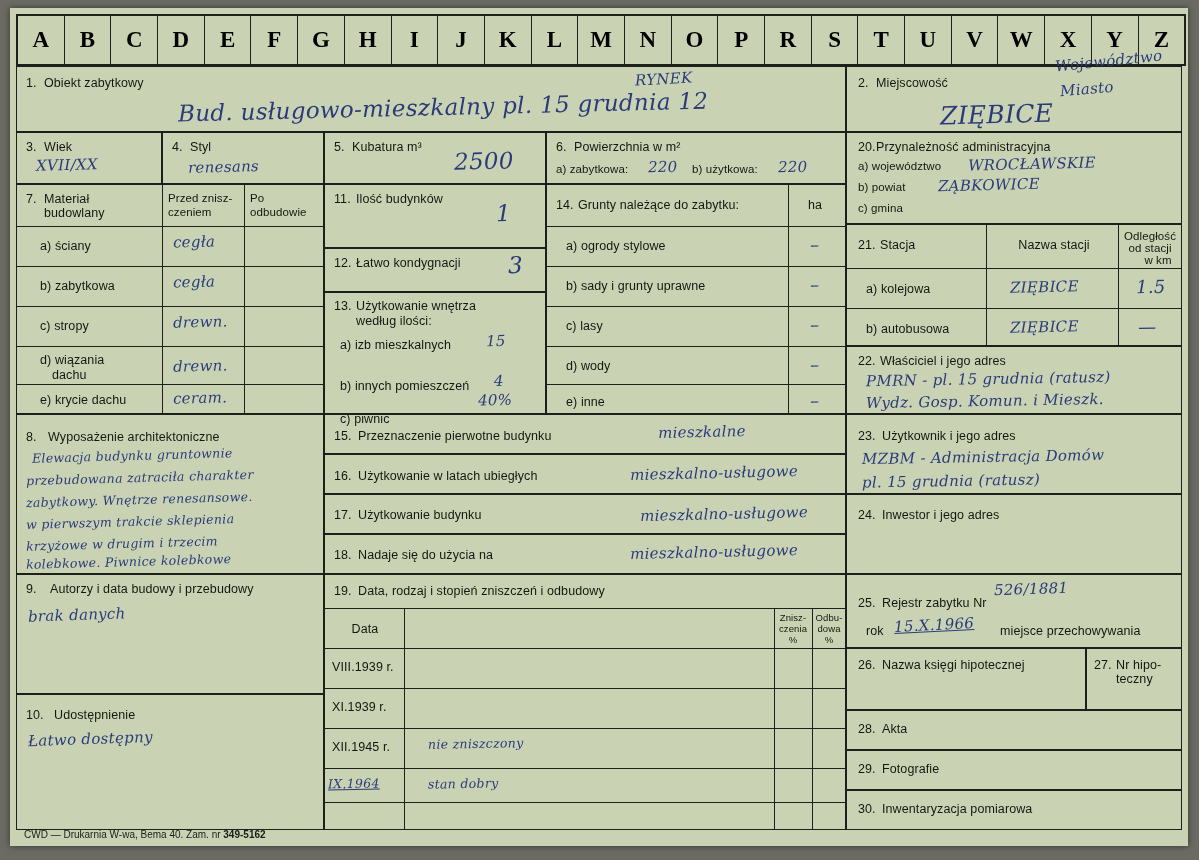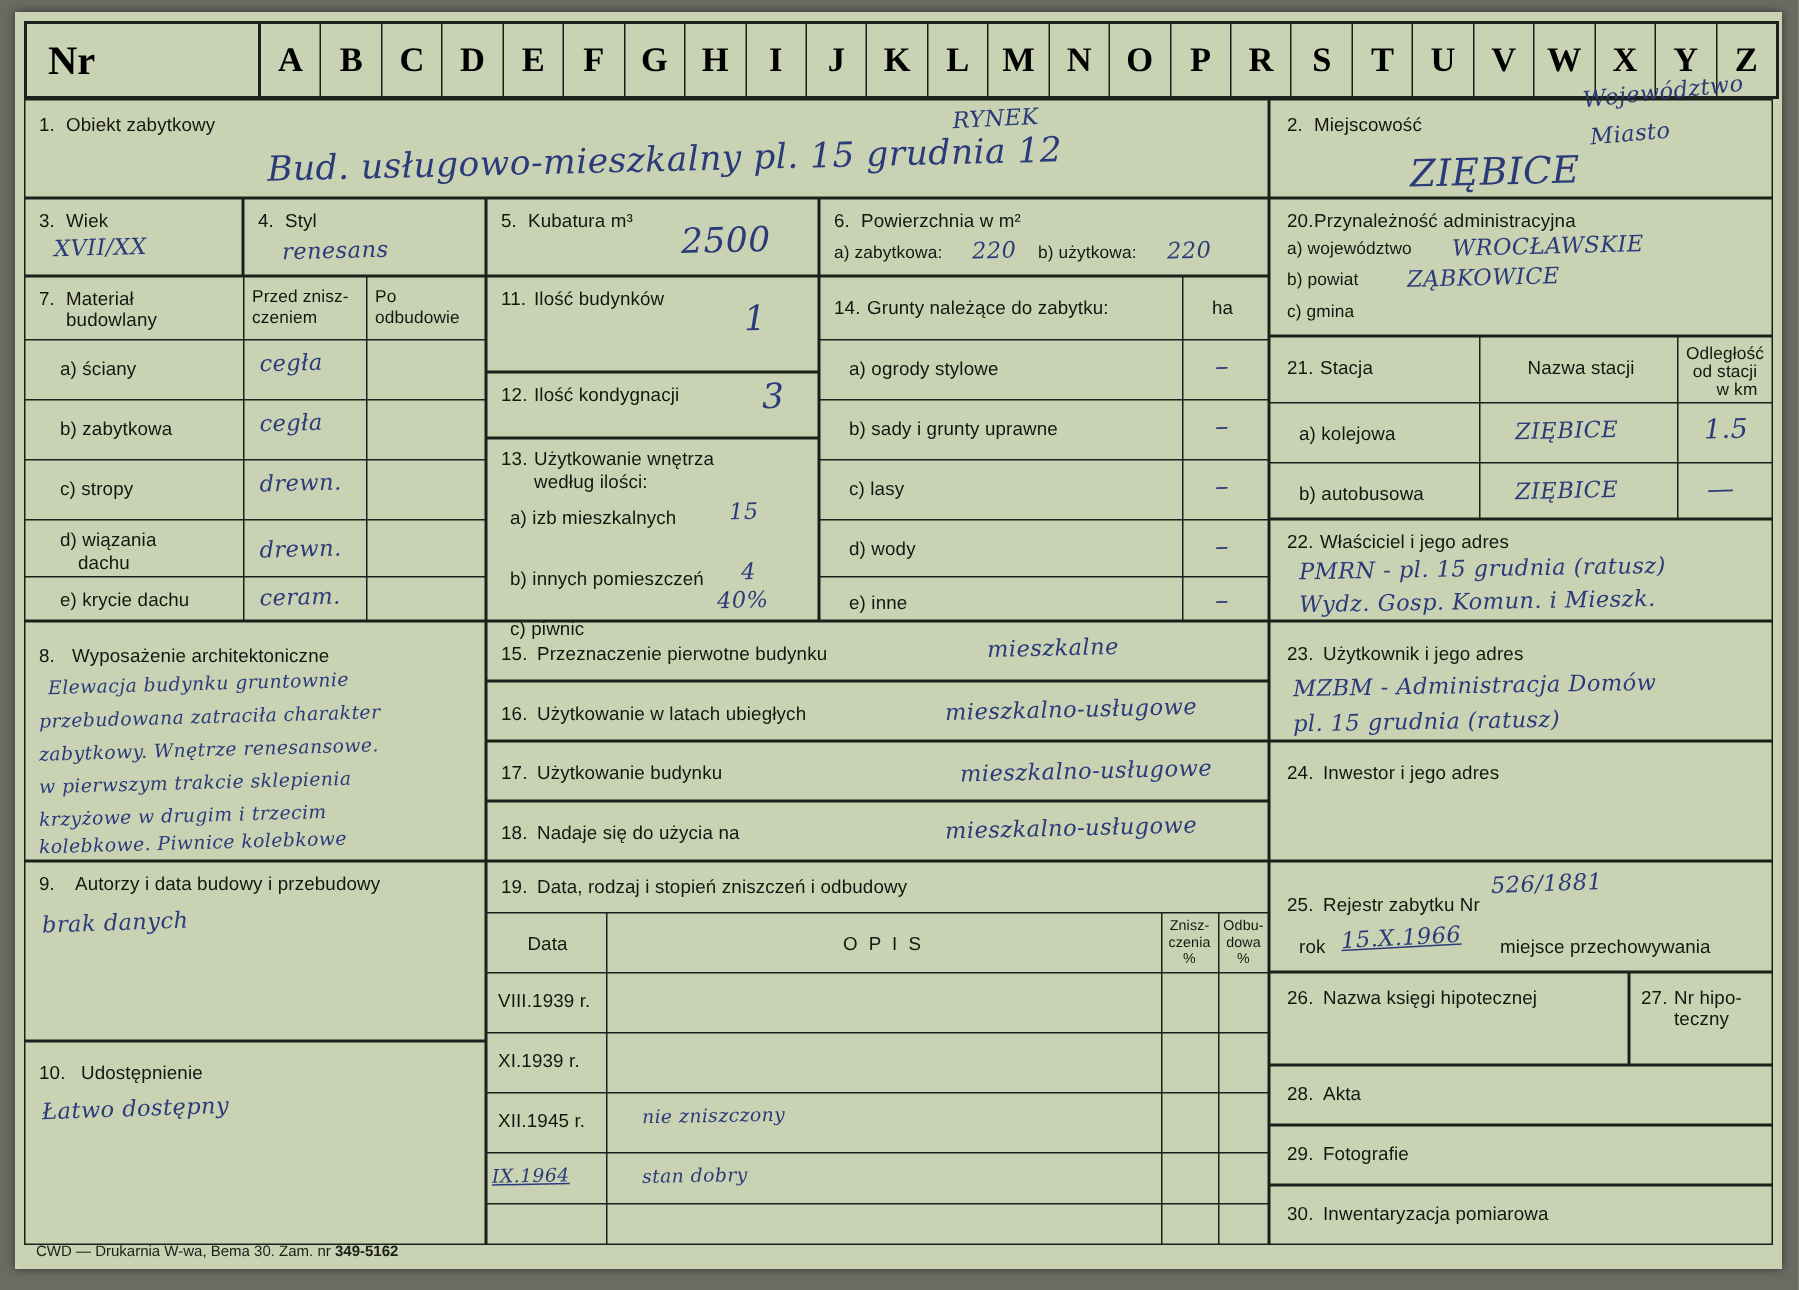--- a/index.html
+++ b/index.html
@@ -81,21 +81,20 @@
   }
   .footer b { font-size: 10px; }
   .tiny { font-size: 8.5px; }
 </style>
 </head>
 <body>
 
 <div id="card">
 
   <div id="alpha">
-    <div class="nr">Nr</div>
     <div class="letters">
       <div>A</div>
       <div>B</div>
       <div>C</div>
       <div>D</div>
       <div>E</div>
       <div>F</div>
       <div>G</div>
       <div>H</div>
       <div>I</div>
@@ -194,21 +193,21 @@
   <div class="lbl" style="left:30px; top:385px;">e) krycie dachu</div>
   <div class="hw sm" style="left:163px; top:381px;">ceram.</div>
 
   <div class="bx" style="left:314px; top:176px; width:222px; height:64px;"></div>
   <div class="lbl" style="left:324px; top:184px;">11.</div>
   <div class="lbl" style="left:346px; top:184px;">Ilość budynków</div>
   <div class="hw big" style="left:486px; top:192px;">1</div>
 
   <div class="bx" style="left:314px; top:240px; width:222px; height:44px;"></div>
   <div class="lbl" style="left:324px; top:248px;">12.</div>
-  <div class="lbl" style="left:346px; top:248px;">Ilość kondygnacji</div>
+  <div class="lbl" style="left:346px; top:248px;">Łatwo kondygnacji</div>
   <div class="hw big" style="left:498px; top:244px;">3</div>
 
   <div class="bx" style="left:314px; top:284px; width:222px; height:122px;"></div>
   <div class="lbl" style="left:324px; top:291px;">13.</div>
   <div class="lbl" style="left:346px; top:291px;">Użytkowanie wnętrza</div>
   <div class="lbl" style="left:346px; top:306px;">według ilości:</div>
   <div class="lbl" style="left:330px; top:330px;">a) izb mieszkalnych</div>
   <div class="hw sm" style="left:476px; top:324px;">15</div>
   <div class="lbl" style="left:330px; top:371px;">b) innych pomieszczeń</div>
   <div class="hw sm" style="left:484px; top:364px;">4</div>
@@ -317,21 +316,20 @@
   <div class="bx" style="left:314px; top:600px; width:522px; height:0; border-width:1.6px 0 0 0;"></div>
   <div class="bx" style="left:314px; top:640px; width:522px; height:0; border-width:1.6px 0 0 0;"></div>
   <div class="bx" style="left:314px; top:680px; width:522px; height:0; border-width:1.6px 0 0 0;"></div>
   <div class="bx" style="left:314px; top:720px; width:522px; height:0; border-width:1.6px 0 0 0;"></div>
   <div class="bx" style="left:314px; top:760px; width:522px; height:0; border-width:1.6px 0 0 0;"></div>
   <div class="bx" style="left:314px; top:794px; width:522px; height:0; border-width:1.6px 0 0 0;"></div>
   <div class="bx" style="left:394px; top:600px; width:0; height:222px; border-width:0 0 0 1.6px;"></div>
   <div class="bx" style="left:764px; top:600px; width:0; height:222px; border-width:0 0 0 1.6px;"></div>
   <div class="bx" style="left:802px; top:600px; width:0; height:222px; border-width:0 0 0 1.6px;"></div>
   <div class="lbl c" style="left:318px; top:614px; width:74px;">Data</div>
-  <div class="lbl c" style="left:396px; top:614px; width:366px; letter-spacing:2px;">O P I S</div>
   <div class="lbl sm c" style="left:764px; top:604px; width:38px; font-size:9.5px;">Znisz-</div>
   <div class="lbl sm c" style="left:764px; top:615px; width:38px; font-size:9.5px;">czenia</div>
   <div class="lbl sm c" style="left:764px; top:626px; width:38px; font-size:9.5px;">%</div>
   <div class="lbl sm c" style="left:802px; top:604px; width:34px; font-size:9.5px;">Odbu-</div>
   <div class="lbl sm c" style="left:802px; top:615px; width:34px; font-size:9.5px;">dowa</div>
   <div class="lbl sm c" style="left:802px; top:626px; width:34px; font-size:9.5px;">%</div>
 
   <div class="lbl" style="left:322px; top:652px;">VIII.1939 r.</div>
   <div class="lbl" style="left:322px; top:692px;">XI.1939 r.</div>
   <div class="lbl" style="left:322px; top:732px;">XII.1945 r.</div>
@@ -362,17 +360,17 @@
 
   <div class="bx" style="left:836px; top:742px; width:336px; height:40px;"></div>
   <div class="lbl" style="left:848px; top:754px;">29.</div>
   <div class="lbl" style="left:872px; top:754px;">Fotografie</div>
 
   <div class="bx" style="left:836px; top:782px; width:336px; height:40px;"></div>
   <div class="lbl" style="left:848px; top:794px;">30.</div>
   <div class="lbl" style="left:872px; top:794px;">Inwentaryzacja pomiarowa</div>
 
   <div class="footer">
-    <span>CWD — Drukarnia W-wa, Bema 30. Zam. nr</span>
+    <span>CWD — Drukarnia W-wa, Bema 40. Zam. nr</span>
     <b class="tiny">349-5162</b>
   </div>
 
 </div>
 
 </body></html>

